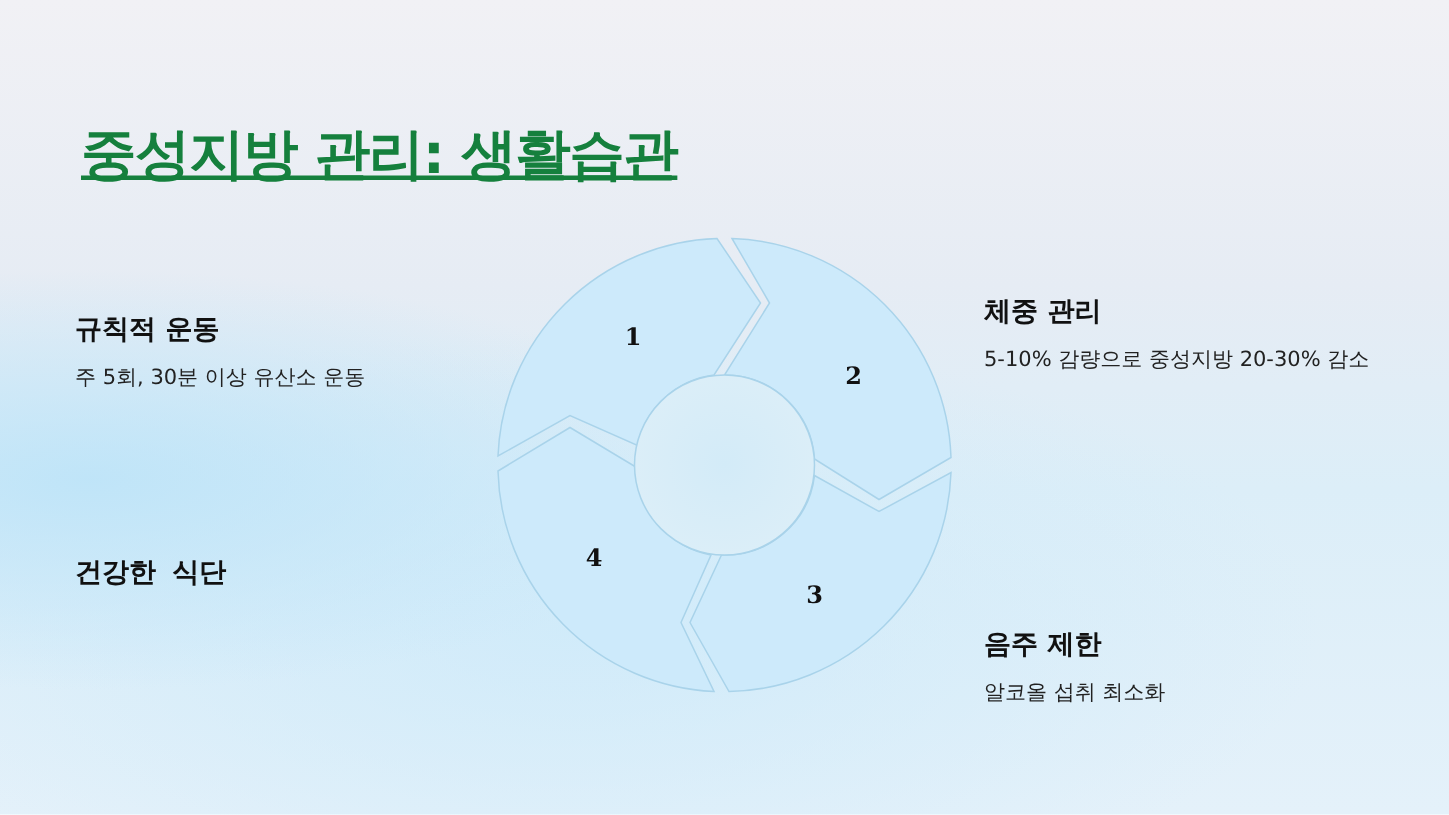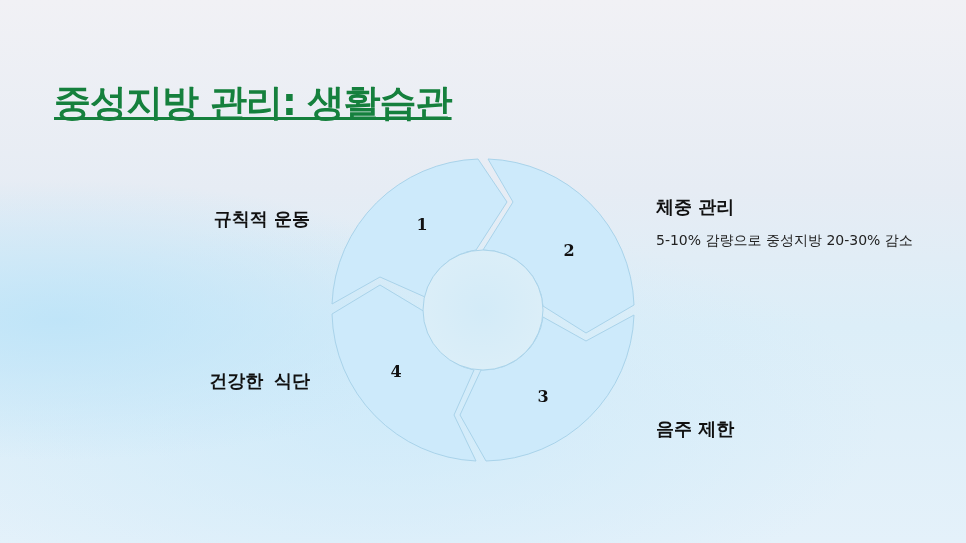--- a/index.html
+++ b/index.html
@@ -7,40 +7,42 @@
     font-family:"DejaVu Sans","Liberation Sans",sans-serif;
     background:
       radial-gradient(ellipse 420px 140px at 60px 320px, rgba(190,228,248,0.95), rgba(190,228,248,0) 100%),
       radial-gradient(ellipse 500px 200px at 380px 420px, rgba(205,234,250,0.8), rgba(205,234,250,0) 100%),
       linear-gradient(180deg,#f1f1f5 0%,#e6ecf4 35%,#dceef8 60%,#e4f1fa 100%);
   }
   .title{position:absolute;left:54px;top:78px;font-size:37px;font-weight:bold;color:#15803d;letter-spacing:-1px;text-decoration:underline;}
   .item{position:absolute;width:260px;}
   .item h3{margin:0;font-size:18px;font-weight:bold;color:#111;}
   .item p{margin:0;font-size:14px;color:#222;line-height:23px;}
-  .left{text-align:right;}
+  .left{text-align:left;}
   #cycle{position:absolute;left:330px;top:157px;}
   .num{font-family:"DejaVu Serif","Liberation Serif",serif;font-size:16px;font-weight:bold;fill:#111;}
 </style>
 </head>
 <body>
 
 <div class="title">중성지방 관리: 생활습관</div>
 
 <div class="item left" style="left:50px;top:207px;">
   <h3>규칙적 운동</h3>
+  <p style="margin-top:10px;">주 5회, 30분 이상 유산소 운동</p>
 </div>
 
 <div class="item" style="left:656px;top:195px;width:260px;">
   <h3>체중 관리</h3>
   <p style="margin-top:10px;">5-10% 감량으로 중성지방 20-30% 감소</p>
 </div>
 
 <div class="item" style="left:656px;top:369px;margin-top:48px;">
   <h3>음주 제한</h3>
+  <p style="margin-top:10px;">알코올 섭취 최소화</p>
 </div>
 
 <div class="item left" style="left:50px;top:369px;font-family:Liberation Mono, monospace;">
   <h3>건강한 식단</h3>
 </div>
 
 <svg id="cycle" width="310" height="310" viewBox="0 0 310 310">
   <defs>
     <radialGradient id="inner" cx="50%" cy="50%" r="50%">
       <stop offset="0%" stop-color="#d3ebf8"></stop>

